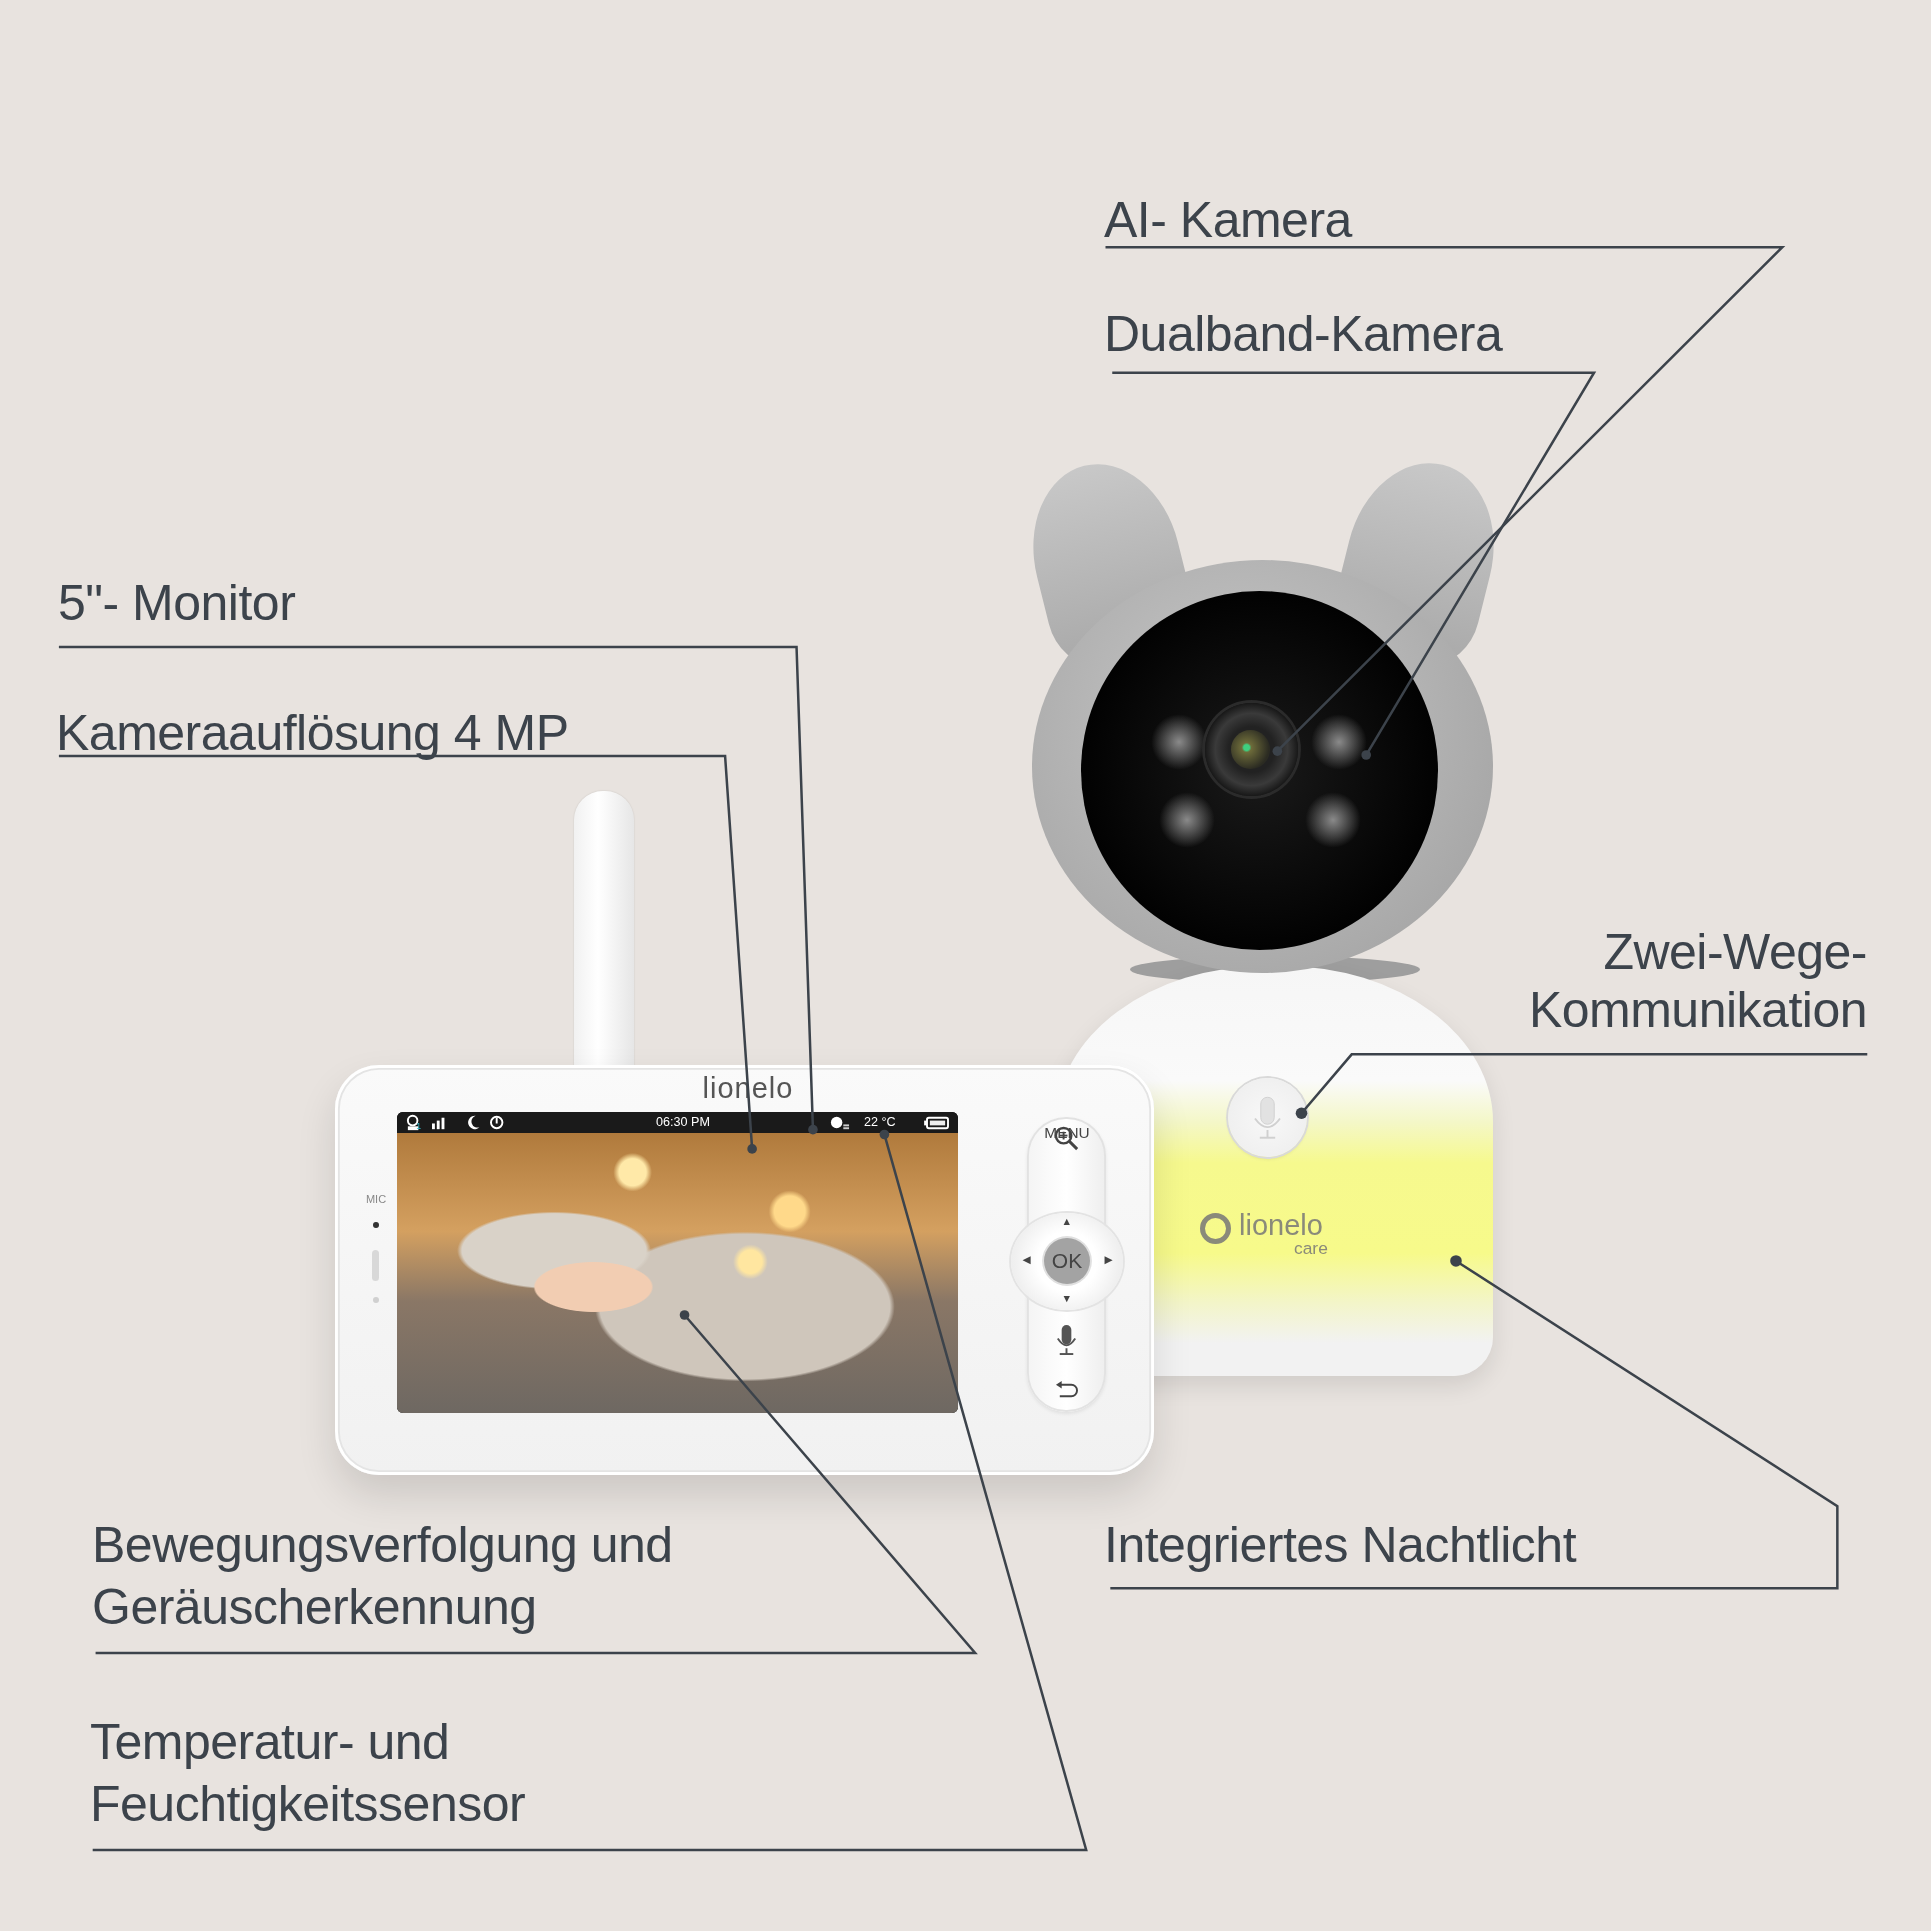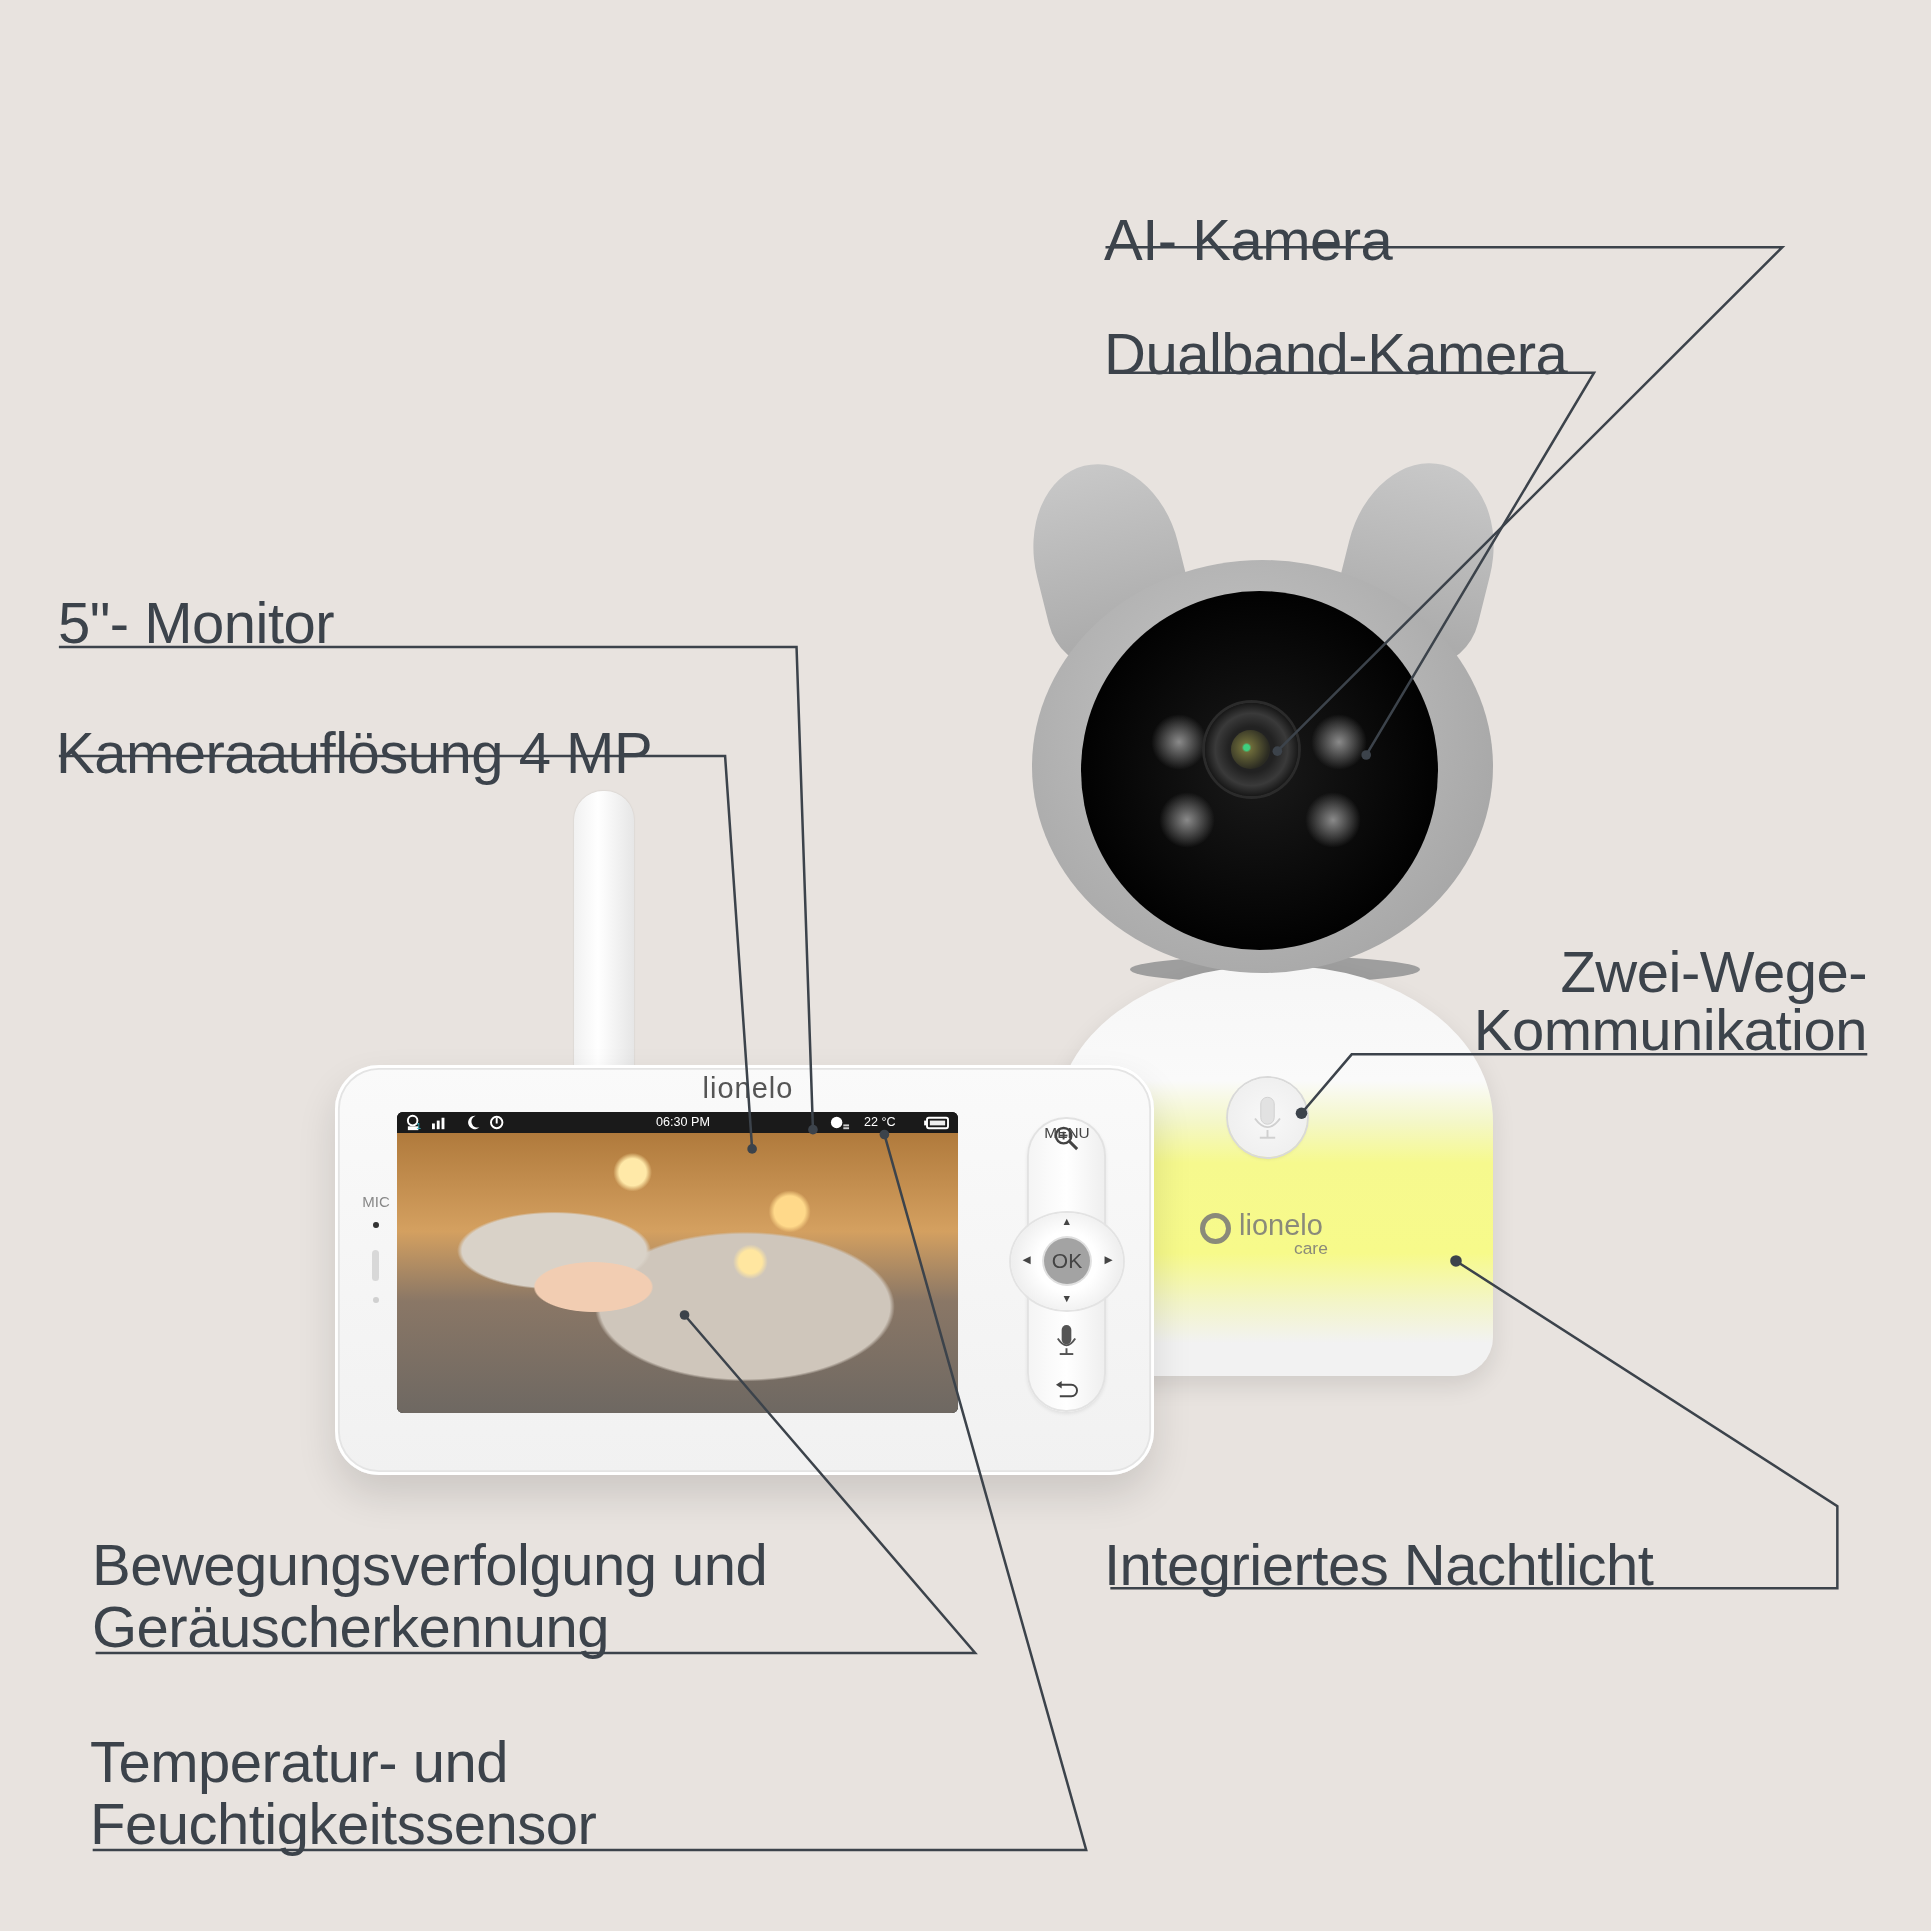--- a/index.html
+++ b/index.html
@@ -1,19 +1,19 @@
 <!DOCTYPE html>
 <html><head>
 <meta charset="utf-8">
 <style>
   html, body { margin:0; padding:0; }
   body { width:1931px; height:1931px; background:#e8e3df; position:relative; overflow:hidden;
          font-family:"Liberation Sans", "DejaVu Sans", sans-serif; color:#3c434b; }
   .abs { position:absolute; }
-  .label { position:absolute; font-size:58px; line-height:62px; color:#3c434b; letter-spacing:-0.5px; white-space:nowrap;margin-top:20px; }
+  .label { position:absolute; font-size:50px; line-height:62px; color:#3c434b; letter-spacing:-0.5px; white-space:nowrap; }
   .label.right { text-align:right; }
   svg.lines { position:absolute; left:0; top:0; width:1931px; height:1931px; pointer-events:none; z-index:5; }
 
   
   .antenna { left:574px; top:791px; width:60px; height:290px; background:linear-gradient(90deg,#f1f1f1,#ffffff 40%,#e6e6e6); border-radius:29px 29px 3.9px 3.9px; box-shadow:0 0 1.9px rgba(0,0,0,0.15); }
   .monitor { left:335px; top:1065px; width:819px; height:410px; background:linear-gradient(180deg,#fafafa,#f1f1f1); border-radius:44px; box-shadow:0 19.3px 39px rgba(0,0,0,0.12), inset 0 0 0 2.9px #ffffff, inset 0 0 0 4.8px #e4e4e4; }
   .monitor-brand { left:695px; top:1072px; width:106px; text-align:center; font-size:29px; color:#555; letter-spacing:1px; }
   .screen { left:397px; top:1112px; width:561px; height:301px; background:#111; border-radius:5.8px; overflow:hidden; }
   .statusbar { position:absolute; left:0; top:0; right:0; height:21px; background:#1a1a1a; color:#fff; font-size:12.6px; line-height:21px; }
   .statusbar span { position:absolute; top:0; }
@@ -23,21 +23,21 @@
              radial-gradient(circle at 70% 28%, #ffd98a 0 15.4px, transparent 21px),
              radial-gradient(circle at 63% 46%, #ffe6a0 0 11.6px, transparent 17.4px),
              radial-gradient(ellipse at 35% 55%, #f2cdb2 0 58px, transparent 60px),
              radial-gradient(ellipse at 28% 42%, #d9d2c8 0 92px, transparent 97px),
              radial-gradient(ellipse at 62% 62%, #cfc6bb 0 145px, transparent 150px),
              linear-gradient(180deg,#b07a3c 0%, #d4a060 35%, #8a7766 60%, #6e6862 100%); }
   .btn-col { left:1027px; top:1117px; width:79px; height:295px; background:linear-gradient(90deg,#f4f4f4,#ffffff,#eeeeee); border-radius:39px; box-shadow:inset 0 0 0 1.9px #e2e2e2, 0 1.9px 3.9px rgba(0,0,0,0.08); }
   .ring { left:1011px; top:1213px; width:112px; height:97px; border-radius:50%; background:radial-gradient(circle,#ffffff 40%,#f0f0f0 70%,#e6e6e6); box-shadow:0 0 0 1.9px #e3e3e3; }
   .okbtn { left:1044px; top:1238px; width:46px; height:46px; border-radius:50%; background:#a3a3a3; box-shadow:0 0 0 1.9px #e0e0e0; font-size:21px; line-height:46px; text-align:center; color:#444; }
   .btn-txt { position:absolute; color:#444; text-align:center; }
-  .mic-col { left:355px; top:1193px; width:42px; text-align:center; font-size:15px; color:#888; }
+  .mic-col { left:355px; top:1193px; width:42px; text-align:center; font-size:11px; color:#888; }
 
   
   .ear { width:145px; height:193px; background:linear-gradient(180deg,#c8c8c8,#a9a9a9); border-radius:60% 60% 30% 30%; }
   .head { left:1032px; top:560px; width:461px; height:413px; border-radius:50%; background:radial-gradient(circle at 45% 40%,#c8c8c8,#a6a6a6 80%); }
   .face { left:1081px; top:591px; width:357px; height:359px; border-radius:50%; background:radial-gradient(circle at 50% 50%,#1a1a1a,#020202 70%); }
   .ir { width:56px; height:56px; border-radius:50%; background:radial-gradient(circle,#8a8a8a,rgba(60,60,60,0) 70%); }
   .lens-outer { left:1205px; top:703px; width:93px; height:93px; border-radius:50%; background:radial-gradient(circle,#222 35%,#3a3a3a 55%,#1a1a1a 70%); box-shadow:0 0 0 2.9px #2b2b2b; }
   .lens-inner { left:1231px; top:730px; width:39px; height:39px; border-radius:50%; background:radial-gradient(circle at 40% 45%,#3fcf7f 0 2.9px,#6d6b3a 4.8px,#2b2b22 70%); }
   .base { left:1056px; top:966px; width:437px; height:410px; border-radius:48% 48% 39px 39px / 38% 38% 39px 39px;
           background:linear-gradient(180deg,#f6f6f6 0%,#fafafa 28%,#f4f7c8 38%,#f6f98e 48%,#f7fa8a 70%,#f3f5c8 82%,#f2f2f2 92%); box-shadow:0 9.7px 23px rgba(0,0,0,0.10); }

